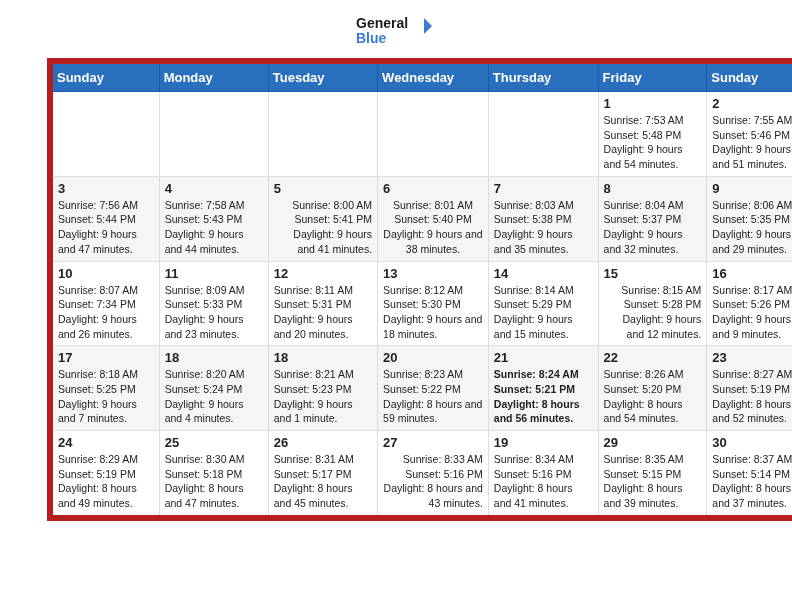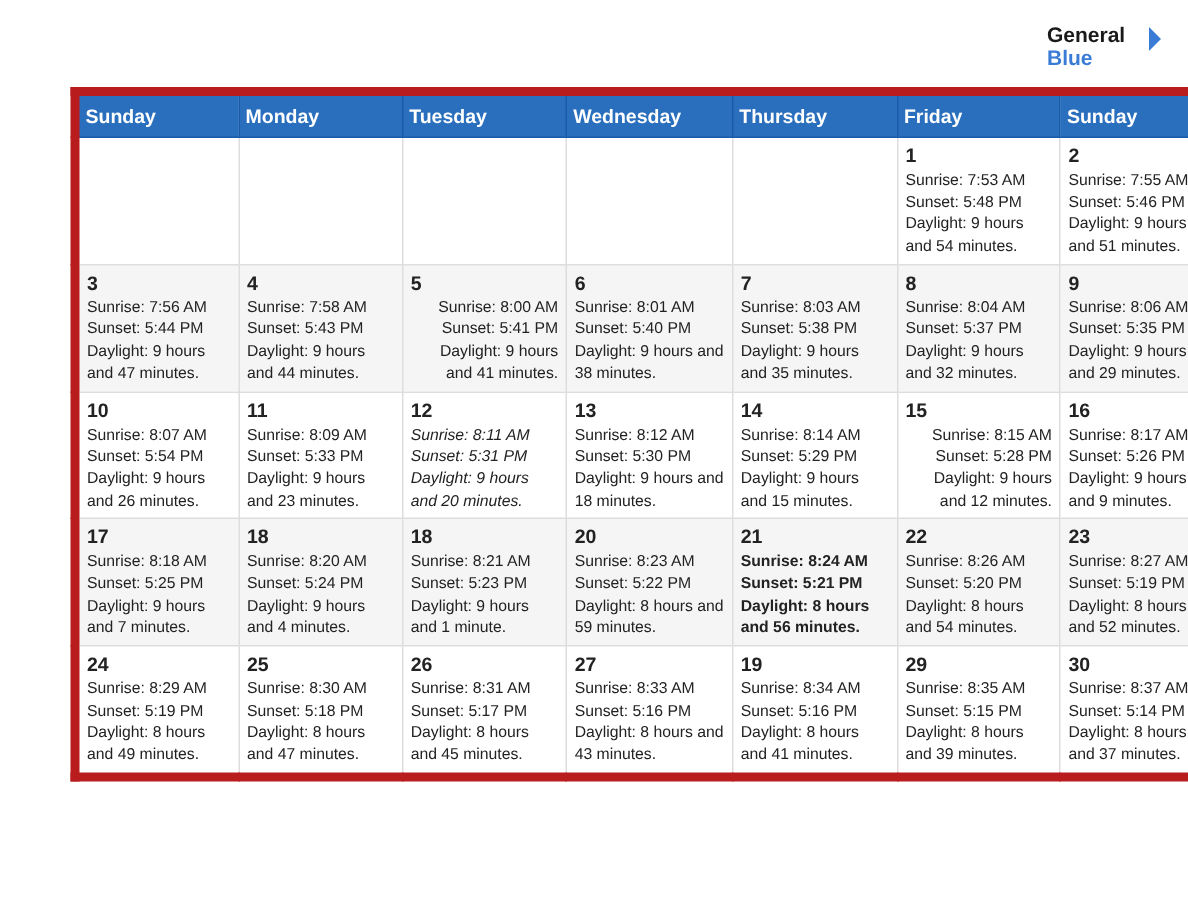--- a/index.html
+++ b/index.html
@@ -5,21 +5,21 @@
     * { box-sizing: border-box; margin: 0; padding: 0; }
     body {
       font-family: Arial, sans-serif;
       background: #fff;
       width: 792px;
       min-height: 612px;
       padding: 10px;
     }
     .header-area {
       display: flex;
-      justify-content: flex-end;
+      justify-content: center;
       align-items: flex-start;
       margin-bottom: 8px;
       padding: 0 4px;
     }
     .logo {
       display: flex;
       align-items: center;
       gap: 2px;
     }
     .title-area {
@@ -144,21 +144,21 @@
 Daylight: 9 hours and 44 minutes.</div>
         </td>
         <td>
           <span class="day-num">5</span>
           <div class="day-info" style="white-space: pre-line; text-align: right;">Sunrise: 8:00 AM
 Sunset: 5:41 PM
 Daylight: 9 hours and 41 minutes.</div>
         </td>
         <td>
           <span class="day-num">6</span>
-          <div class="day-info" style="white-space: pre-line;">Sunrise: 8:01 AM
+          <div class="day-info" style="white-space: pre-line; text-align: center;">Sunrise: 8:01 AM
 Sunset: 5:40 PM
 Daylight: 9 hours and 38 minutes.</div>
         </td>
         <td>
           <span class="day-num">7</span>
           <div class="day-info" style="white-space: pre-line;">Sunrise: 8:03 AM
 Sunset: 5:38 PM
 Daylight: 9 hours and 35 minutes.</div>
         </td>
         <td>
@@ -171,32 +171,32 @@
           <span class="day-num">9</span>
           <div class="day-info" style="white-space: pre-line;">Sunrise: 8:06 AM
 Sunset: 5:35 PM
 Daylight: 9 hours and 29 minutes.</div>
         </td>
       </tr>
       <tr>
         <td>
           <span class="day-num">10</span>
           <div class="day-info" style="white-space: pre-line;">Sunrise: 8:07 AM
-Sunset: 5:54 PM
+Sunset: 7:34 PM
 Daylight: 9 hours and 26 minutes.</div>
         </td>
         <td>
           <span class="day-num">11</span>
           <div class="day-info" style="white-space: pre-line;">Sunrise: 8:09 AM
 Sunset: 5:33 PM
 Daylight: 9 hours and 23 minutes.</div>
         </td>
         <td>
           <span class="day-num">12</span>
-          <div class="day-info" style="white-space: pre-line; font-style: italic;">Sunrise: 8:11 AM
+          <div class="day-info" style="white-space: pre-line;">Sunrise: 8:11 AM
 Sunset: 5:31 PM
 Daylight: 9 hours and 20 minutes.</div>
         </td>
         <td>
           <span class="day-num">13</span>
           <div class="day-info" style="white-space: pre-line;">Sunrise: 8:12 AM
 Sunset: 5:30 PM
 Daylight: 9 hours and 18 minutes.</div>
         </td>
         <td>
@@ -276,21 +276,21 @@
 Daylight: 8 hours and 47 minutes.</div>
         </td>
         <td>
           <span class="day-num">26</span>
           <div class="day-info" style="white-space: pre-line;">Sunrise: 8:31 AM
 Sunset: 5:17 PM
 Daylight: 8 hours and 45 minutes.</div>
         </td>
         <td>
           <span class="day-num">27</span>
-          <div class="day-info" style="white-space: pre-line;">Sunrise: 8:33 AM
+          <div class="day-info" style="white-space: pre-line; text-align: right;">Sunrise: 8:33 AM
 Sunset: 5:16 PM
 Daylight: 8 hours and 43 minutes.</div>
         </td>
         <td>
           <span class="day-num">19</span>
           <div class="day-info" style="white-space: pre-line;">Sunrise: 8:34 AM
 Sunset: 5:16 PM
 Daylight: 8 hours and 41 minutes.</div>
         </td>
         <td>

